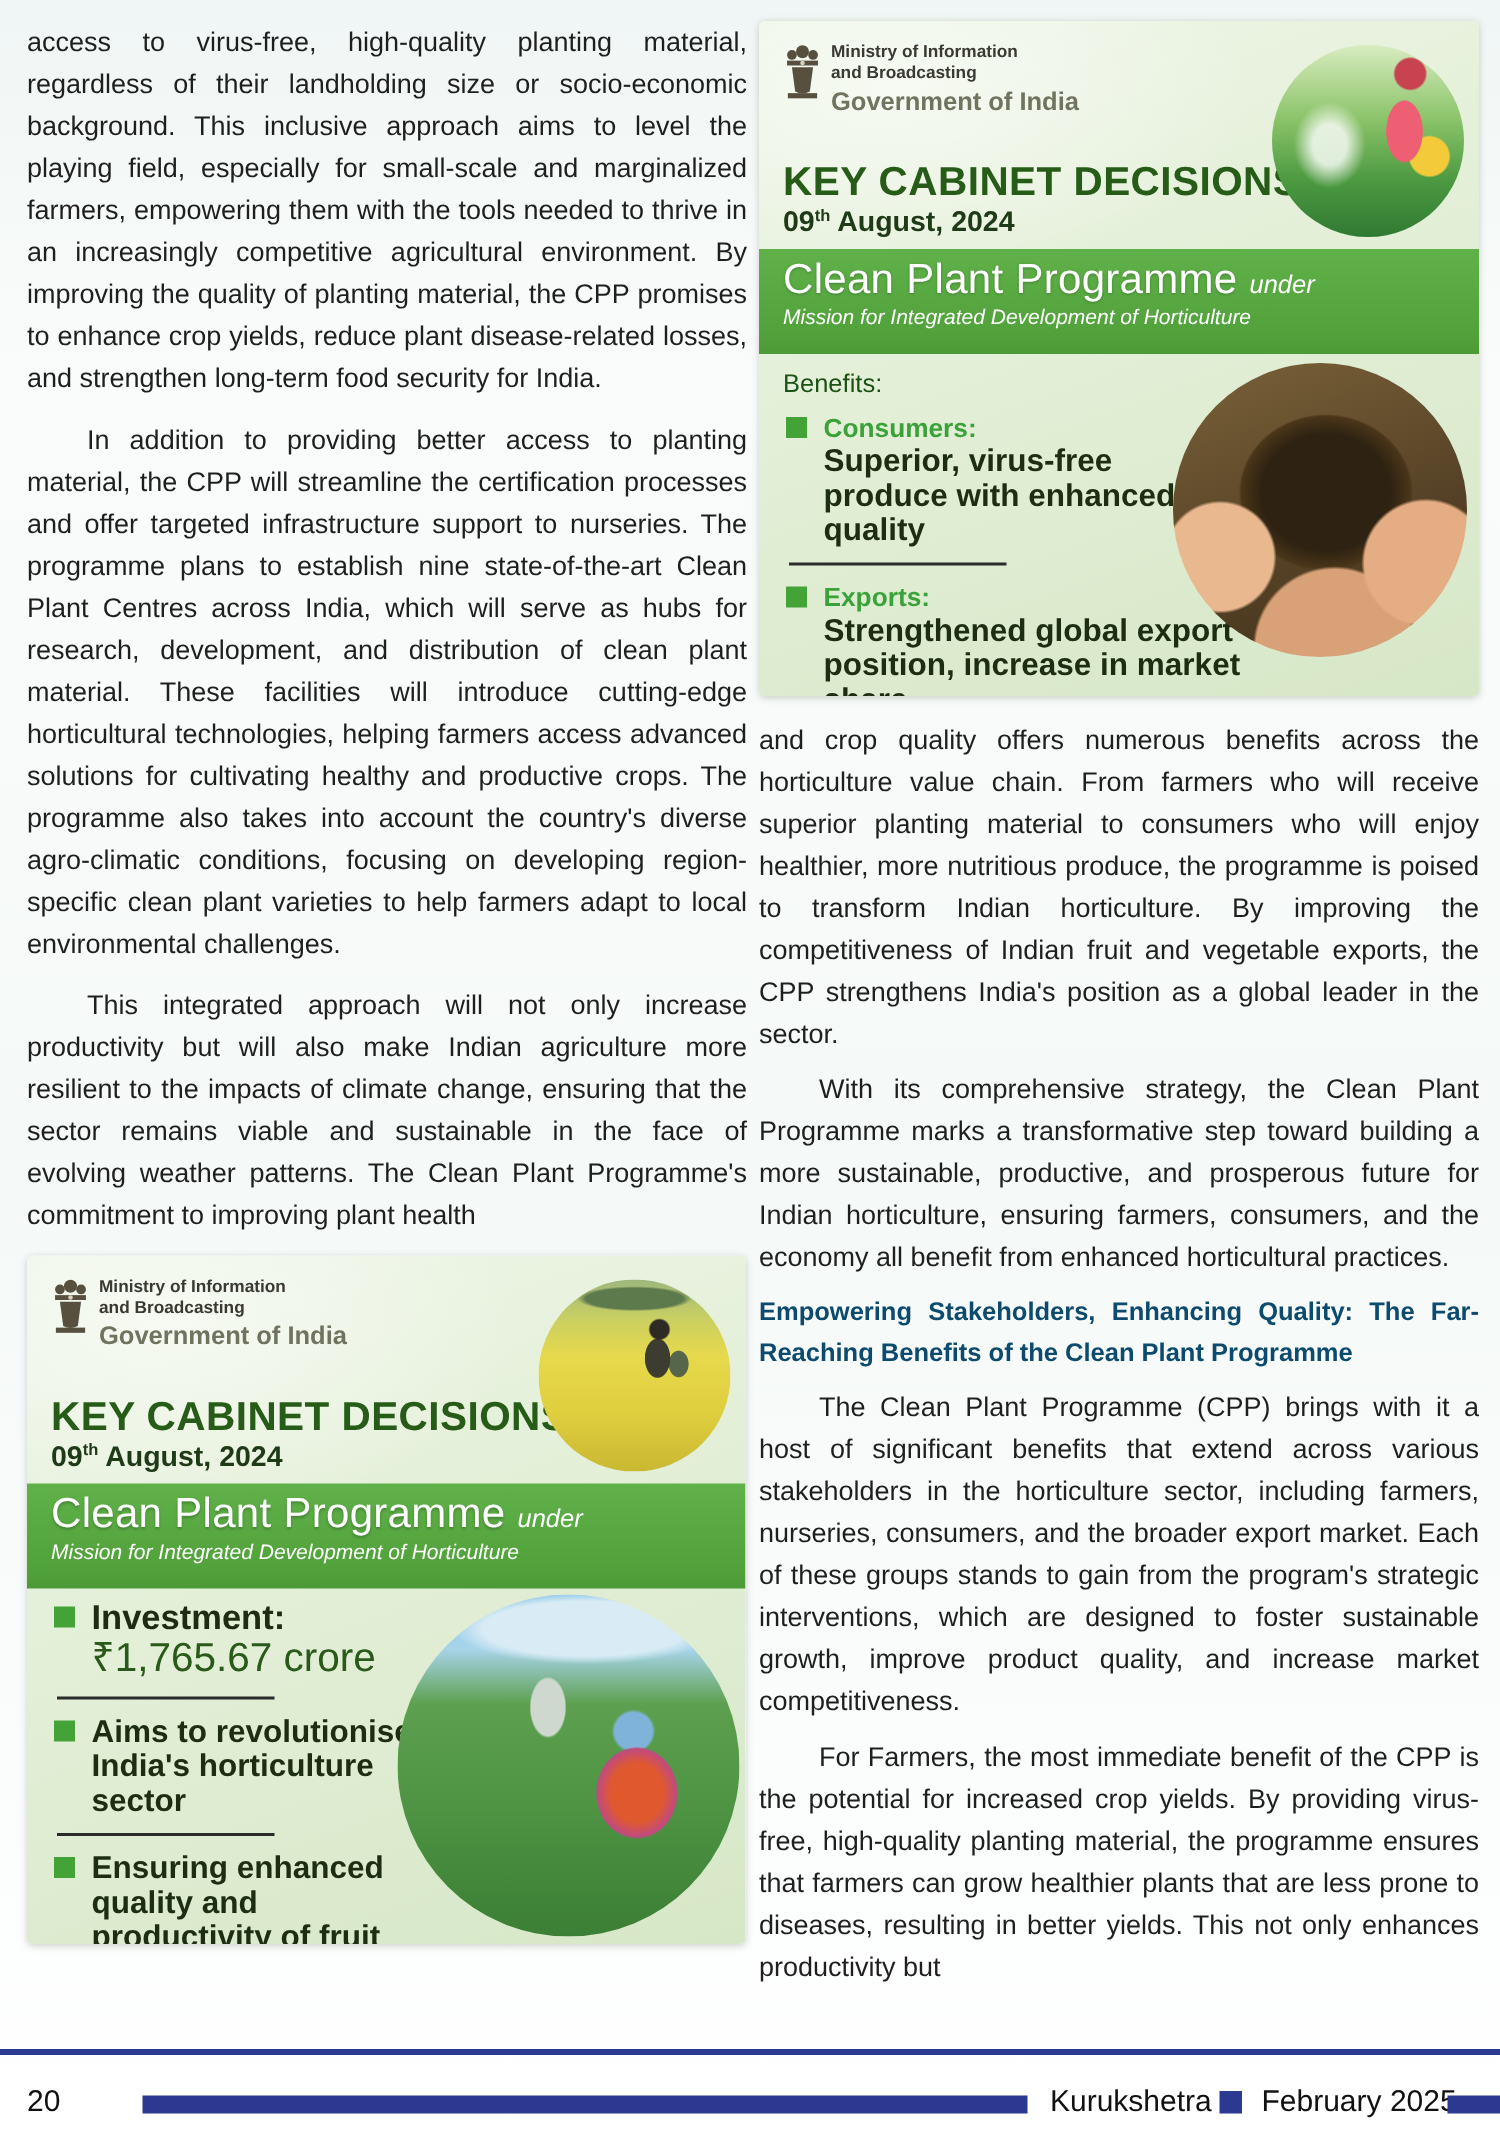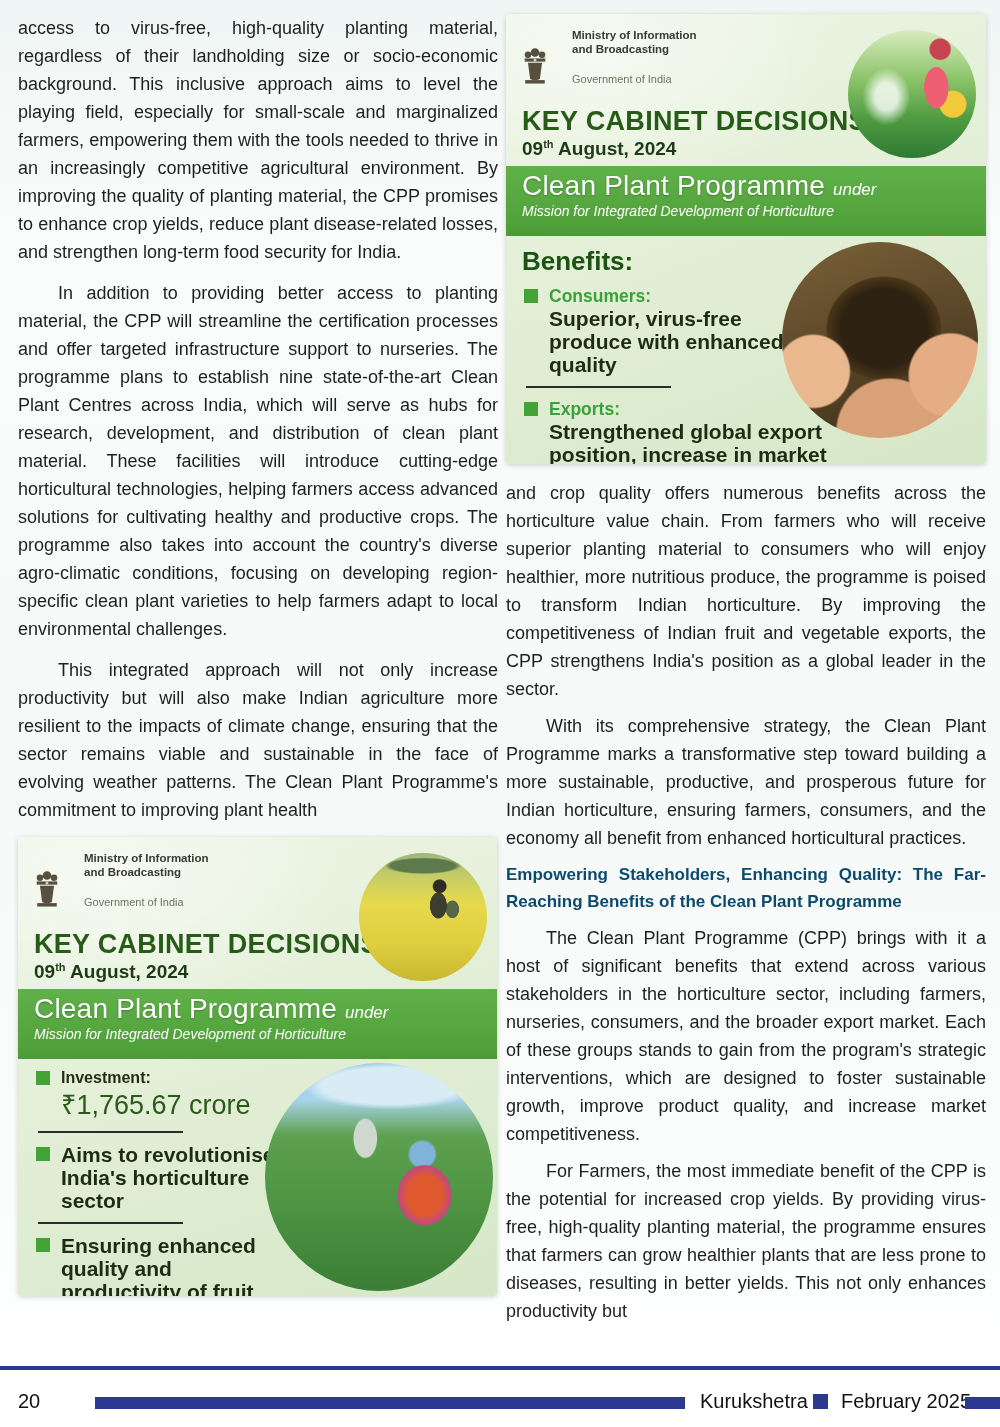--- a/index.html
+++ b/index.html
@@ -19,42 +19,42 @@
 
   
   .igbox{position:relative;border-radius:4px;overflow:hidden;
     background:
       radial-gradient(ellipse 70% 40% at 20% 10%, rgba(255,255,255,.55), transparent 70%),
       linear-gradient(160deg,#eff6e8 0%,#e3efd7 45%,#d6e7c7 100%);
     box-shadow:0 1px 5px rgba(60,80,50,.25);}
   .igbox.top{width:480px;height:450px;}
   .igbox.bottom{width:479px;height:459px;margin-top:3px;}
   .ig-header{position:relative;height:152px;padding:0;}
-  .emblem-row{display:flex;gap:24px;align-items:flex-end;padding:14px 0 0 16px;}
+  .emblem-row{display:flex;gap:6px;align-items:flex-start;padding:14px 0 0 16px;}
   .emblem-svg{width:26px;height:40px;flex:0 0 auto;}
   .ministry{font-size:11.5px;line-height:14px;font-weight:bold;color:#3a3a33;}
-  .ministry .gov{font-weight:normal;color:#70745f;font-size:11px;margin-top:16px;}
+  .ministry .gov{font-weight:bold;color:#70745f;font-size:17px;margin-top:5px;}
   .ig-title{position:absolute;left:16px;top:92px;font-size:27px;font-weight:bold;color:#265c17;letter-spacing:.3px;}
   .ig-date{position:absolute;left:16px;top:124px;font-size:19px;font-weight:bold;color:#1e3a17;}
   .ig-date sup{font-size:11px;}
   .ig-circle{position:absolute;border-radius:50%;}
   .hdr-circle{right:10px;top:16px;width:128px;height:128px;}
   .ig-band{height:70px;padding:4px 16px 0 16px;box-sizing:border-box;color:#fff;
     background:linear-gradient(180deg,#60b149 0%,#52a23c 80%,#4c9a37 100%);}
   .band-title{font-size:28px;font-weight:normal;letter-spacing:.2px;text-shadow:0 1px 2px rgba(0,0,0,.25);}
   .band-under{font-size:17px;font-style:italic;margin-left:8px;}
   .band-sub{font-size:14px;font-style:italic;margin-top:1px;}
   .ig-content{position:relative;padding:8px 16px 0 16px;box-sizing:border-box;}
   .igbox.top .ig-content{height:228px;}
   .igbox.bottom .ig-content{height:237px;}
-  .benefits-title{font-size:26px;font-weight:bold;color:#1c5214;margin:2px 0 8px 0;}
+  .benefits-title{font-size:17px;font-weight:normal;color:#1c5214;margin:2px 0 8px 0;}
   .bullet{display:flex;gap:11px;align-items:flex-start;margin:0 0 4px 2px;}
   .sq{width:14px;height:14px;background:#44a336;flex:0 0 auto;margin-top:4px;}
   .blabel{font-size:17.5px;font-weight:bold;color:#3aa238;line-height:22px;}
-  .blabel.dark{color:#1d2d12;font-size:16px;}
+  .blabel.dark{color:#1d2d12;font-size:23px;}
   .bbody{font-size:21px;font-weight:bold;color:#1d2d12;line-height:23px;max-width:235px;}
   .bvalue{font-size:27px;font-weight:normal;color:#2a5a1a;line-height:32px;}
   .sep{border:0;border-top:2px solid #2b2b2b;width:145px;margin:10px 0 10px 4px;}
   .cnt-circle-top{right:8px;top:6px;width:196px;height:196px;}
   .cnt-circle-bottom{right:4px;top:4px;width:228px;height:228px;}
 
   
   .photo-farmer-sowing{
     background:
       radial-gradient(circle at 72% 15%, #c94250 0 7%, transparent 8%),

